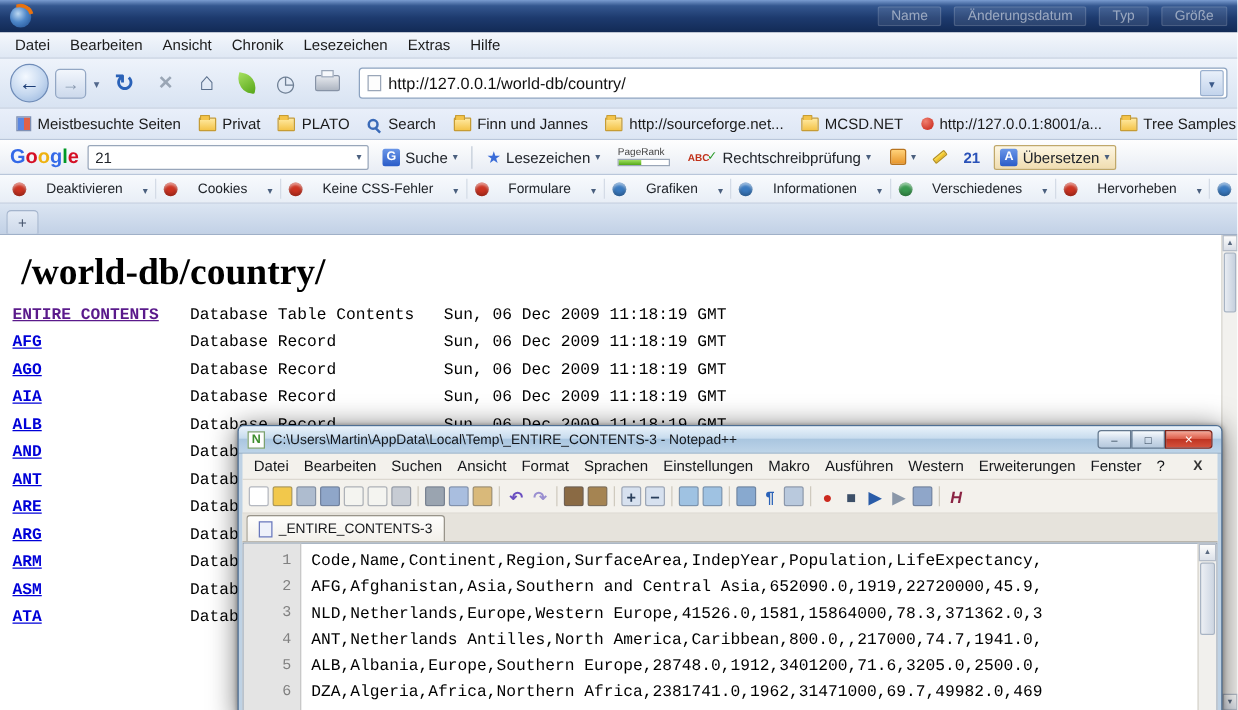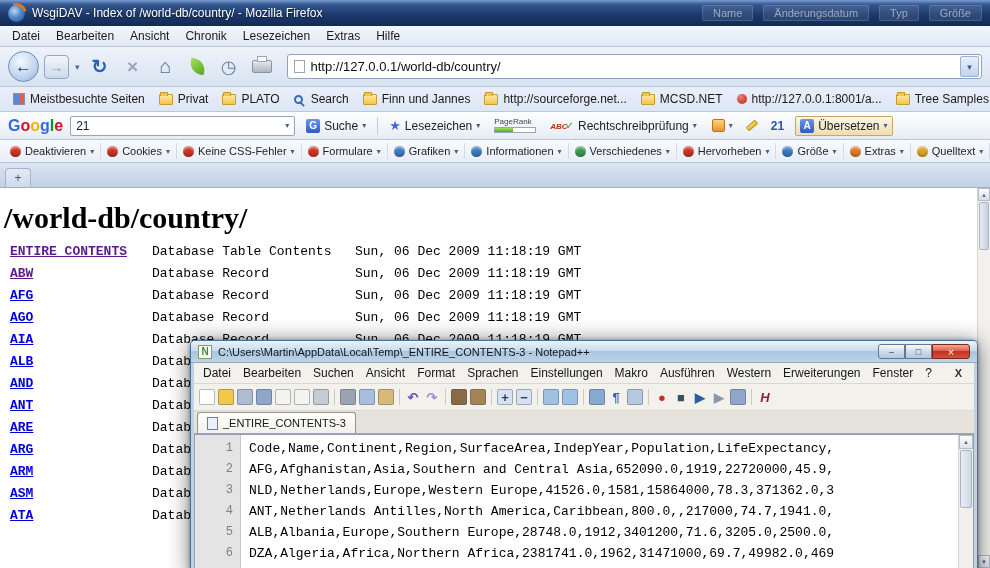--- a/index.html
+++ b/index.html
@@ -73,47 +73,47 @@
 .g-sep{width:1px;height:18px;background:#c2cbd8;}
 .g-btn{display:flex;align-items:center;gap:4px;padding:2px 4px;border-radius:2px;white-space:nowrap;}
 .g-gicon,.g-ticon{width:14px;height:14px;border-radius:2px;background:linear-gradient(#6a96e8,#2a5cc8);color:#fff;
  font-size:10px;font-weight:bold;display:flex;align-items:center;justify-content:center;}
 .g-star{color:#3a6cd8;font-size:13px;}
 .g-pr{display:flex;flex-direction:column;align-items:flex-start;gap:1px;padding:1px 3px;}
 .g-pr-label{font-size:8px;color:#444;line-height:1;}
 .g-pr-bar{width:42px;height:6px;border:1px solid #9aa6b8;background:#fff;display:block;}
 .g-pr-fill{display:block;width:45%;height:100%;background:linear-gradient(#9fe060,#54a818);}
 .g-abc-wrap{display:flex;align-items:flex-end;}
-.g-abc{font-size:8px;font-weight:bold;color:#c03018;line-height:1;font-style:italic;}
+.g-abc{font-size:8px;font-weight:bold;color:#c03018;line-height:1;}
 .g-check{color:#2a9a28;font-size:10px;margin-left:-2px;line-height:1;}
 .g-autofill{width:13px;height:13px;border-radius:2px;background:linear-gradient(#ffd27a,#e8962a);border:1px solid #b8741e;}
 .g-marker{width:12px;height:5px;border-radius:1px;background:linear-gradient(#ffe24a,#e8b41e);border:1px solid #b8921e;transform:rotate(-40deg);margin:0 2px;}
 .g-wordfind{color:#2a52b8;font-weight:bold;}
 .g-translate{border:1px solid #c0a86a;background:linear-gradient(#fdf6e2,#f0ddb0);}
 
 
 .webdevbar{height:23px;display:flex;align-items:center;padding:0 4px;font-size:11px;color:#20242a;
  background:linear-gradient(#f8fafd,#e8eef6);border-bottom:1px solid #b9c6da;overflow:hidden;}
-.wd-item{display:flex;align-items:center;gap:4px;padding:2px 6px;border-right:1px solid #d4dbe6;white-space:nowrap;}
+.wd-item{display:flex;align-items:flex-end;gap:16px;padding:2px 6px;border-right:1px solid #d4dbe6;white-space:nowrap;}
 .wd-ico{width:11px;height:11px;border-radius:50%;flex:0 0 auto;
  box-shadow:inset 0 -2px 3px rgba(0,0,0,.25), inset 0 2px 2px rgba(255,255,255,.5);}
 
 
 .tabbar{height:25px;display:flex;align-items:flex-end;gap:3px;padding:3px 5px 0;
  background:linear-gradient(#dbe5f2,#c2d1e6);border-bottom:1px solid #9fb0c8;}
 .tab{height:22px;width:232px;display:flex;align-items:center;gap:6px;padding:0 8px;font-size:11px;color:#18202c;
  background:linear-gradient(#fbfcfe,#e7edf6);border:1px solid #94a6c0;border-bottom:none;border-radius:4px 4px 0 0;}
 .tab .page-icon{width:10px;height:12px;}
 .tab-label{white-space:nowrap;overflow:hidden;}
 .newtab-btn{height:19px;width:26px;display:flex;align-items:center;justify-content:center;font-size:12px;color:#44536b;
  background:linear-gradient(#e4ebf5,#cdd9ea);border:1px solid #a4b4cc;border-bottom:none;border-radius:4px 4px 0 0;}
 
 
 .content{position:relative;height:380px;background:#fff;overflow:hidden;}
-.heading{font-family:"Liberation Serif",serif;font-size:30px;font-weight:bold;color:#000;margin:13px 0 0 4px;}
+.heading{font-family:"Liberation Serif",serif;font-size:30px;font-weight:bold;color:#000;margin:13px 0 0 17px;}
 .up-link{display:inline-block;margin:31px 0 0 10px;font-family:"Liberation Mono",monospace;font-size:13px;font-weight:bold;
  color:#5a1a8b;text-decoration:underline;cursor:pointer;}
 .listing{margin:6px 0 0 10px;font-family:"Liberation Mono",monospace;font-size:13px;line-height:22px;white-space:nowrap;}
 .col-name{display:inline-block;width:142px;}
 .ls-link{text-decoration:underline;color:#0000d8;cursor:pointer;font-weight:bold;}
 .ls-link.visited{color:#5a1a8b;}
 .col-type{display:inline-block;width:203px;color:#000;}
 .col-date{color:#000;}
 
 
@@ -163,21 +163,20 @@
 .np-thumb{height:58px;margin:1px;background:linear-gradient(90deg,#eceff4,#cdd6e2);border:1px solid #a8b4c4;border-radius:2px;}
 </style>
 </head>
 <body>
 
 <div class="screen">
   <div>
 
     <div class="titlebar">
       <span class="ff-logo"></span>
-      <span class="title-text">WsgiDAV - Index of /world-db/country/ - Mozilla Firefox</span>
       <div class="ghost-cols" id="ghost-cols">
           <span class="ghost-col">Name</span>
           <span class="ghost-col">Änderungsdatum</span>
           <span class="ghost-col">Typ</span>
           <span class="ghost-col">Größe</span>
         </div>
     </div>
 
     <div class="menubar" id="ff-menu">
         <span class="menu-item">Datei</span>
@@ -356,21 +355,20 @@
       </div>
 
     <div class="tabbar">
       <div class="newtab-btn">+</div>
     </div>
 
     <div class="content">
       <div class="heading">/world-db/country/</div>
       <div class="listing" id="listing">
           <div class="ls-row"><span class="col-name"><span class="ls-link visited">ENTIRE CONTENTS</span></span><span class="col-type">Database Table Contents</span><span class="col-date">Sun, 06 Dec 2009 11:18:19 GMT</span></div>
-          <div class="ls-row"><span class="col-name"><span class="ls-link visited">ABW</span></span><span class="col-type">Database Record</span><span class="col-date">Sun, 06 Dec 2009 11:18:19 GMT</span></div>
           <div class="ls-row"><span class="col-name"><span class="ls-link">AFG</span></span><span class="col-type">Database Record</span><span class="col-date">Sun, 06 Dec 2009 11:18:19 GMT</span></div>
           <div class="ls-row"><span class="col-name"><span class="ls-link">AGO</span></span><span class="col-type">Database Record</span><span class="col-date">Sun, 06 Dec 2009 11:18:19 GMT</span></div>
           <div class="ls-row"><span class="col-name"><span class="ls-link">AIA</span></span><span class="col-type">Database Record</span><span class="col-date">Sun, 06 Dec 2009 11:18:19 GMT</span></div>
           <div class="ls-row"><span class="col-name"><span class="ls-link">ALB</span></span><span class="col-type">Database Record</span><span class="col-date">Sun, 06 Dec 2009 11:18:19 GMT</span></div>
           <div class="ls-row"><span class="col-name"><span class="ls-link">AND</span></span><span class="col-type">Database Record</span><span class="col-date">Sun, 06 Dec 2009 11:18:19 GMT</span></div>
           <div class="ls-row"><span class="col-name"><span class="ls-link">ANT</span></span><span class="col-type">Database Record</span><span class="col-date">Sun, 06 Dec 2009 11:18:19 GMT</span></div>
           <div class="ls-row"><span class="col-name"><span class="ls-link">ARE</span></span><span class="col-type">Database Record</span><span class="col-date">Sun, 06 Dec 2009 11:18:19 GMT</span></div>
           <div class="ls-row"><span class="col-name"><span class="ls-link">ARG</span></span><span class="col-type">Database Record</span><span class="col-date">Sun, 06 Dec 2009 11:18:19 GMT</span></div>
           <div class="ls-row"><span class="col-name"><span class="ls-link">ARM</span></span><span class="col-type">Database Record</span><span class="col-date">Sun, 06 Dec 2009 11:18:19 GMT</span></div>
           <div class="ls-row"><span class="col-name"><span class="ls-link">ASM</span></span><span class="col-type">Database Record</span><span class="col-date">Sun, 06 Dec 2009 11:18:19 GMT</span></div>

